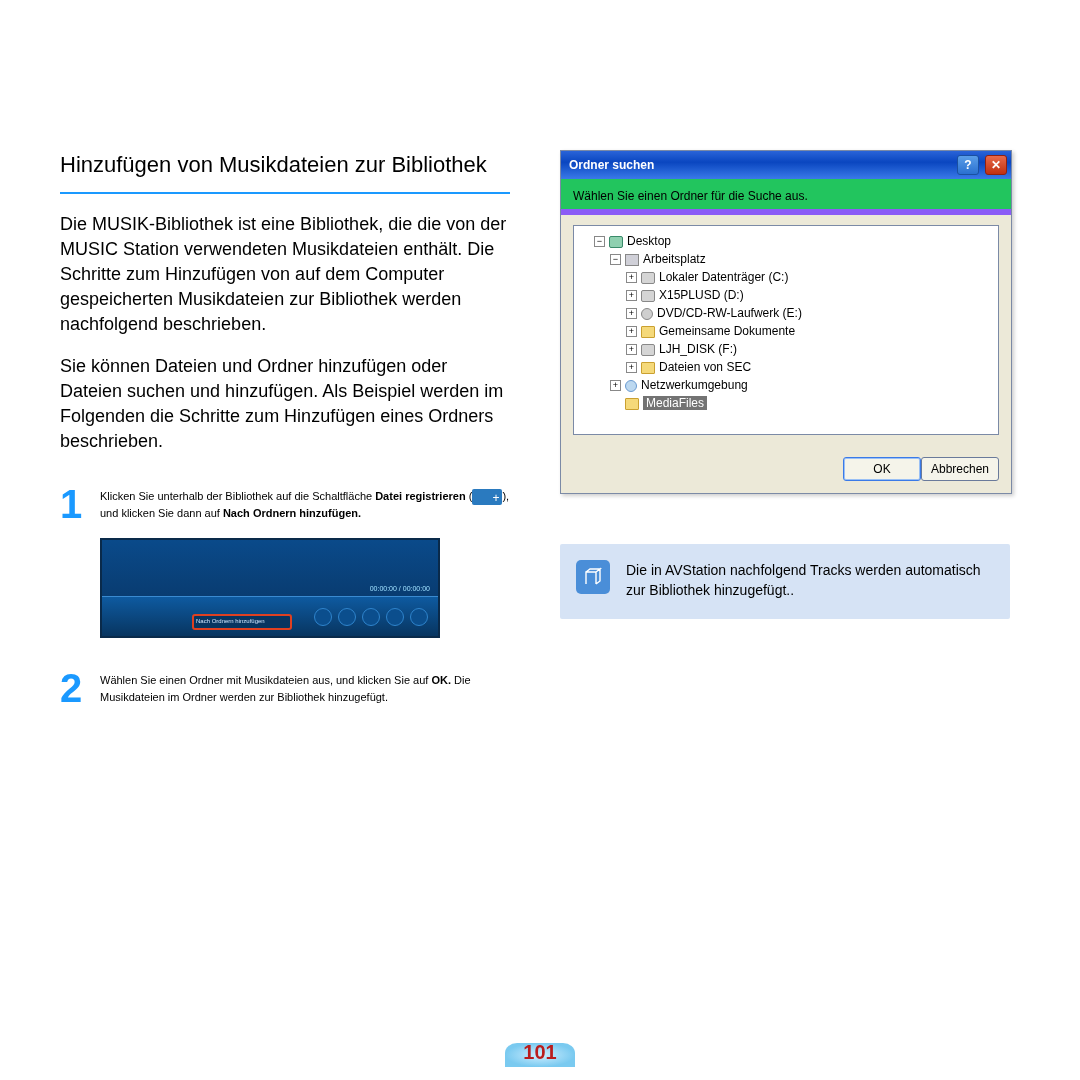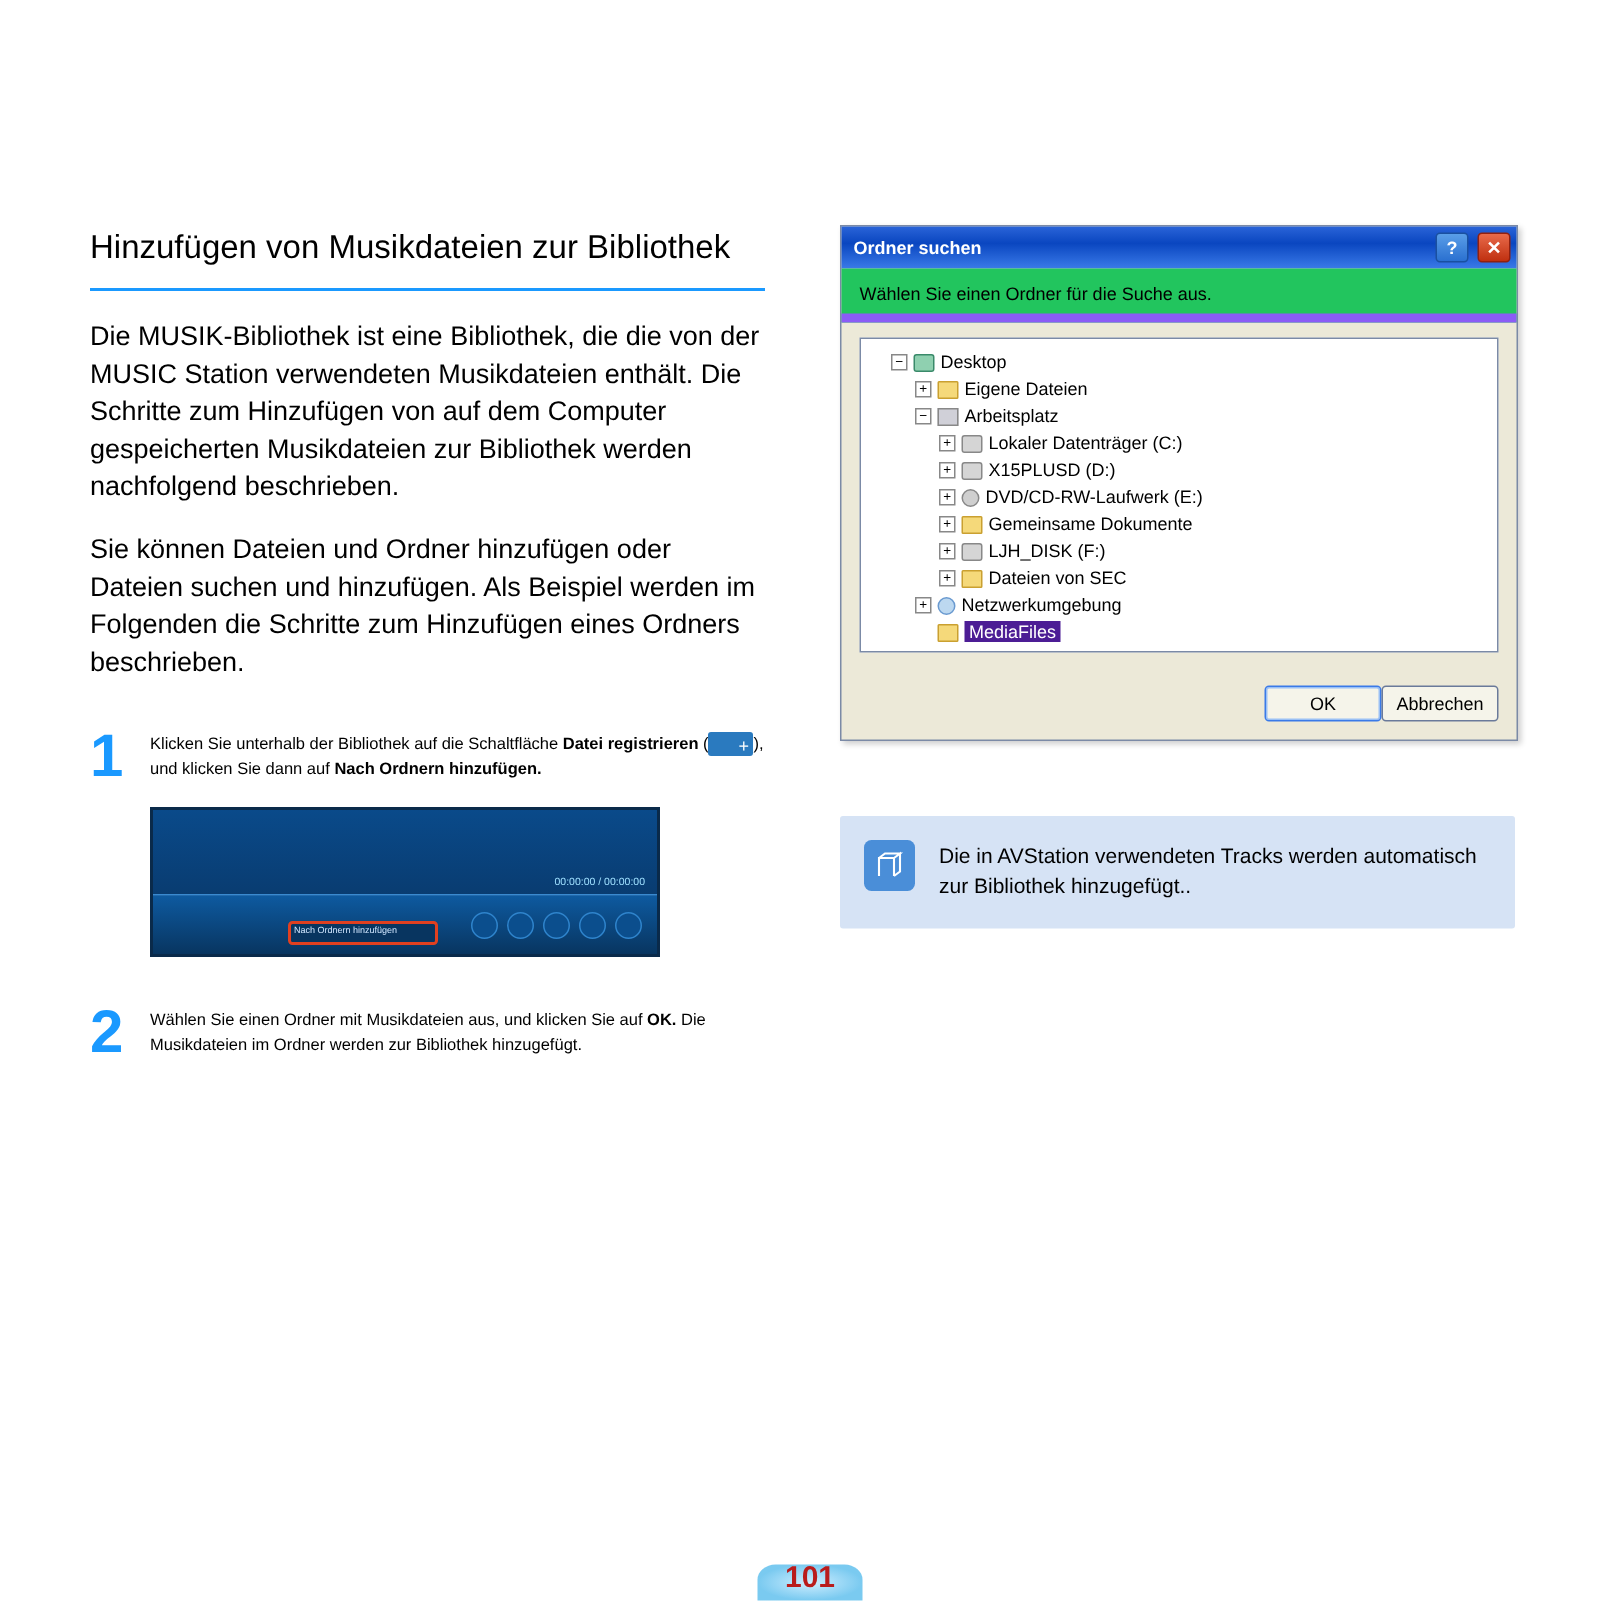--- a/index.html
+++ b/index.html
@@ -143,21 +143,21 @@
     display: inline-block; width: 14px; height: 12px;
     margin-right: 4px; vertical-align: middle;
   }
   .ico.desktop { background:#8fd0b0; border:1px solid #3a8a6a; border-radius:2px;}
   .ico.folder { background:#f5d97a; border:1px solid #caa030; border-radius:1px;}
   .ico.pc { background:#d0d0d8; border:1px solid #888;}
   .ico.drive { background:#d5d5d5; border:1px solid #888; border-radius:2px;}
   .ico.cd { background:#cfcfcf; border:1px solid #888; border-radius:50%; width:12px; height:12px;}
   .ico.net { background:#bcd8f0; border:1px solid #6a9ad0; border-radius:50%; width:12px; height:12px;}
   li.selected > span.label {
-    background: #4c1d95; color: #fff; padding: 0 3px;
+    background: #737373; color: #fff; padding: 0 3px;
   }
   .dialog .btnrow {
     display: flex; justify-content: flex-end; gap: 0;
     padding: 12px;
   }
   .dlgbtn {
     min-width: 78px; height: 24px;
     border: 1px solid #6a7a9a;
     border-radius: 3px;
     background: #f5f4ea;
@@ -249,21 +249,20 @@
         <span>Ordner suchen</span>
         <span class="spacer"></span>
         <span class="titlebtn help">?</span>
         <span class="titlebtn close">✕</span>
       </div>
       <div class="instr">Wählen Sie einen Ordner für die Suche aus.</div>
       <div class="treewrap">
         <ul class="tree">
           <li><span class="exp">−</span><span class="ico desktop"></span><span class="label">Desktop</span>
             <ul>
-              <li><span class="exp">+</span><span class="ico folder"></span><span class="label">Eigene Dateien</span></li>
               <li><span class="exp">−</span><span class="ico pc"></span><span class="label">Arbeitsplatz</span>
                 <ul>
                   <li><span class="exp">+</span><span class="ico drive"></span><span class="label">Lokaler Datenträger (C:)</span></li>
                   <li><span class="exp">+</span><span class="ico drive"></span><span class="label">X15PLUSD (D:)</span></li>
                   <li><span class="exp">+</span><span class="ico cd"></span><span class="label">DVD/CD-RW-Laufwerk (E:)</span></li>
                   <li><span class="exp">+</span><span class="ico folder"></span><span class="label">Gemeinsame Dokumente</span></li>
                   <li><span class="exp">+</span><span class="ico drive"></span><span class="label">LJH_DISK (F:)</span></li>
                   <li><span class="exp">+</span><span class="ico folder"></span><span class="label">Dateien von SEC</span></li>
                 </ul>
               </li>
@@ -278,21 +277,21 @@
         <button class="dlgbtn">Abbrechen</button>
       </div>
     </div>
 
     <div class="notebox">
       <div class="note-icon">
         <svg width="20" height="20" viewBox="0 0 20 20">
             <path d="M3 17 L3 5 L13 5 L13 17 M3 5 L7 2 L17 2 L13 5 M13 5 L17 2 L17 14 L13 17" fill="none" stroke="#fff" stroke-width="1.4"></path>
           </svg>
       </div>
-      <div>Die in AVStation verwendeten Tracks werden automatisch zur Bibliothek hinzugefügt..</div>
+      <div>Die in AVStation nachfolgend Tracks werden automatisch zur Bibliothek hinzugefügt..</div>
     </div>
   </div>
 </div>
 
 <div class="pagenum-wrap">
   <div class="pill"></div>
   <div class="pagenum">101</div>
 </div>
 
 </body></html>

